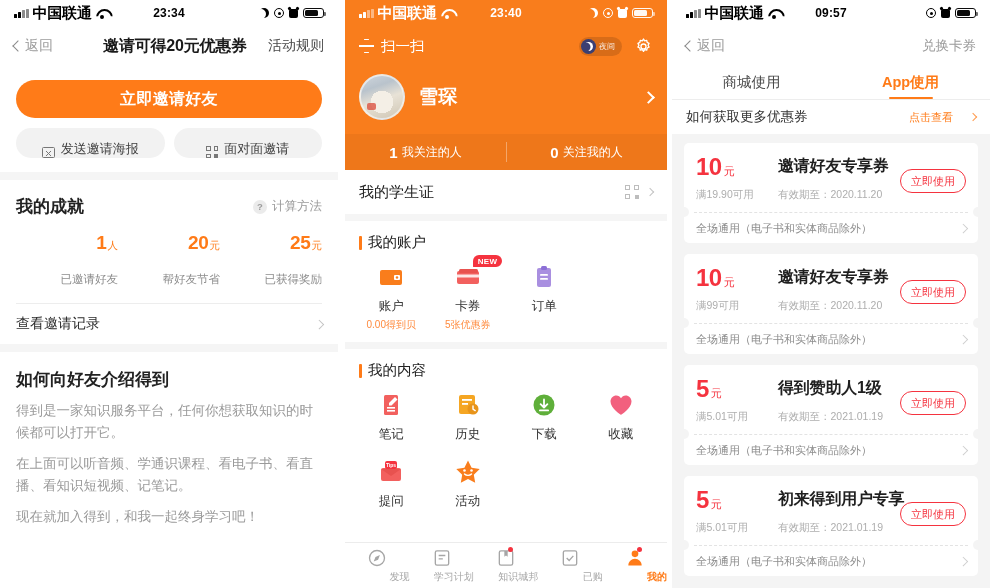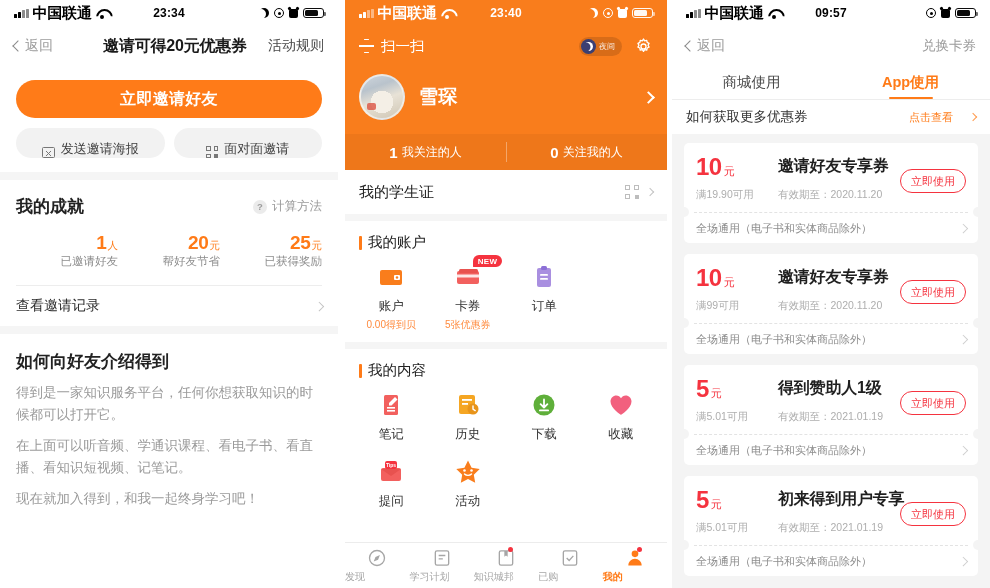--- a/index.html
+++ b/index.html
@@ -100,21 +100,21 @@
   .sec-title{ font-size:17px; font-weight:bold; color:#222; }
   .calc{ margin-left:auto; display:flex; align-items:center; gap:5px; color:#9b9b9b; font-size:12.5px; }
   .qmark{
     width:14px; height:14px; border-radius:50%; background:#ebebeb; color:#9b9b9b;
     font-size:9.5px; font-weight:bold; display:flex; align-items:center; justify-content:center;
   }
   .stats{ display:flex; margin-top:14px; }
   .stat{ flex:1; text-align:right; }
   .stat .num{ font-size:19px; font-weight:bold; color:#FF7B18; letter-spacing:-.3px; }
   .stat .unit{ font-size:10.5px; font-weight:normal; color:#FF7B18; margin-left:1px; }
-  .stat .lbl{ font-size:11.5px; color:#8d8d8d; margin-top:0; }
+  .stat .lbl{ font-size:11.5px; color:#8d8d8d; margin-top:18px; }
   .hairline{ height:1px; background:#ededed; margin:16px 0 0; }
   .rowlink{ display:flex; align-items:center; height:40px; font-size:14px; color:#2b2b2b; }
   .chev-r{ margin-left:auto; width:6.5px; height:6.5px; border-top:1.4px solid #c3c3c3; border-right:1.4px solid #c3c3c3; transform:rotate(45deg); }
 
   .intro-title{ font-size:17px; font-weight:bold; color:#222; padding-top:16px; }
   .intro-p{ font-size:13.5px; line-height:22px; color:#9a9a9a; margin-top:9px; }
 
   
   .orange-head{ background:#F97D1C; }
   .navbar2{ height:40px; display:flex; align-items:center; padding:0 14px; color:#fff; }
@@ -187,21 +187,21 @@
   .badge-new{
     position:absolute; top:-7px; left:20px; background:#F5333F; color:#fff;
     font-size:8px; font-weight:bold; padding:1.5px 5px; border-radius:7px 7px 7px 1px;
     letter-spacing:.3px;
   }
 
   .tabbar{
     position:absolute; left:0; right:0; bottom:0; height:46px; background:#fff;
     border-top:1px solid #ececec; display:flex; align-items:center;
   }
-  .tab{ flex:1; text-align:left; position:relative; }
+  .tab{ flex:1; text-align:right; position:relative; }
   .tab .tl{ font-size:10px; color:#a6a6a6; margin-top:2px; }
   .tab.active .tl{ color:#FF7B18; font-weight:bold; }
   .tico{ width:20px; height:20px; margin:0 auto; position:relative; }
   .tdot{ position:absolute; top:-1px; right:3px; width:5px; height:5px; background:#F5333F; border-radius:50%; }
 
   
   .navbar3{ height:40px; display:flex; align-items:center; padding:0 14px; position:relative; background:#fff; }
   .nav3-right{ margin-left:auto; font-size:13.5px; color:#9b9b9b; position:relative; z-index:2; }
   .tabs3{ display:flex; height:34px; background:#fff; border-bottom:1px solid #ededed; }
   .t3{ flex:1; display:flex; align-items:center; justify-content:center; font-size:14.5px; color:#4a4a4a; position:relative; }

